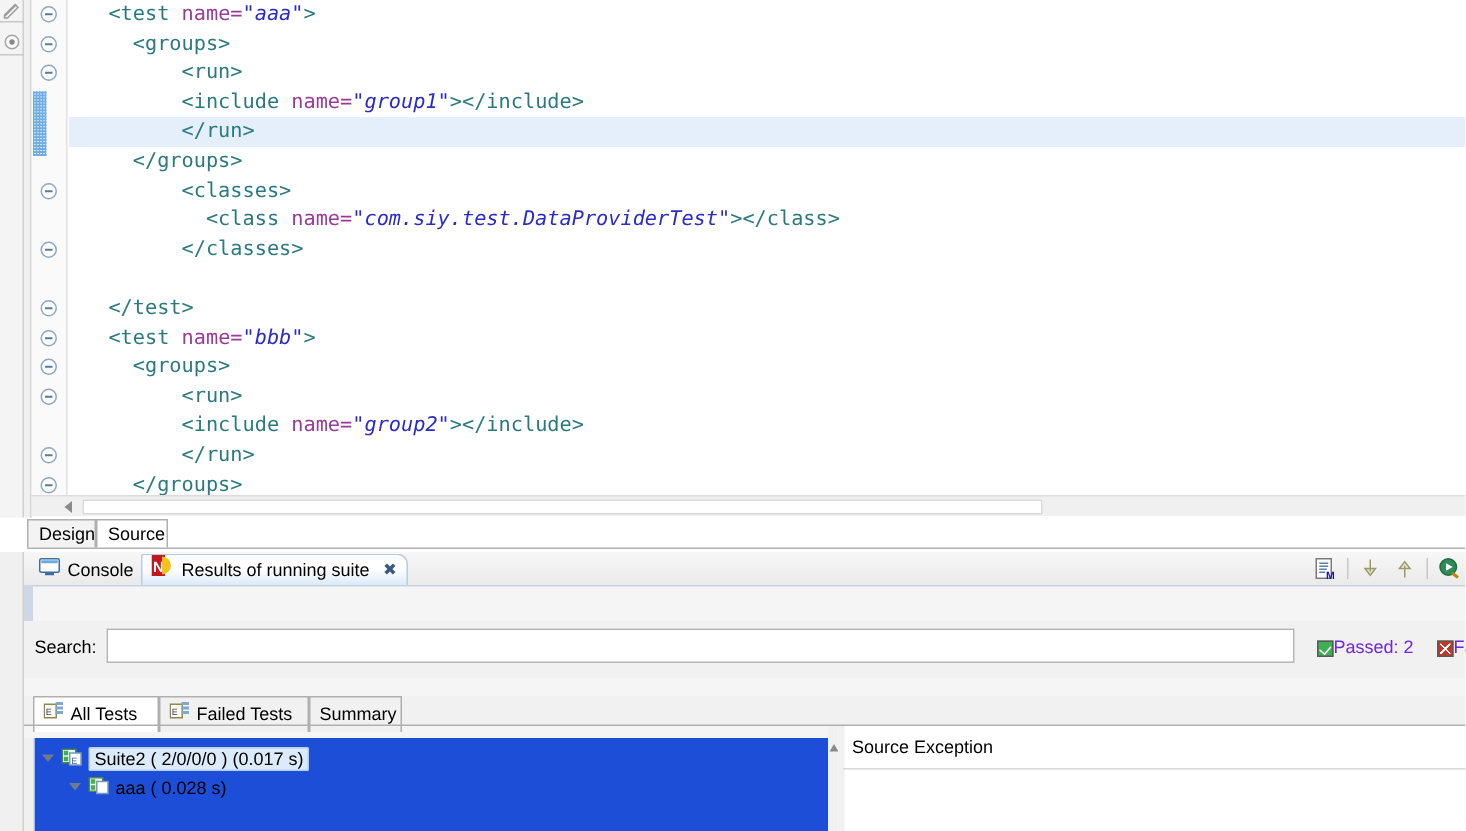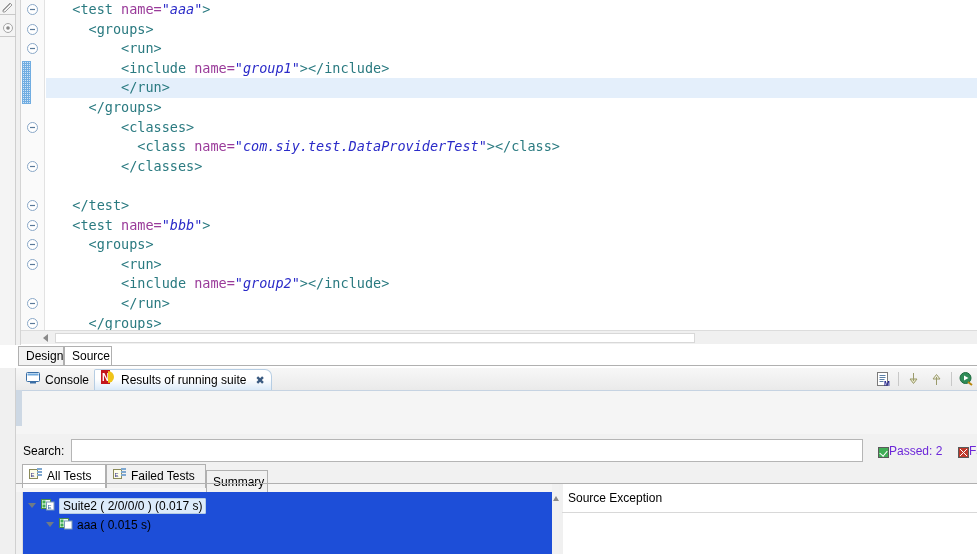--- a/index.html
+++ b/index.html
@@ -174,21 +174,21 @@
     position: absolute; left: 0; right: 0; top: 4px;
     text-align: center; font-size: 12px; color: #000;
   }
   #progress-side-rail {
     position: absolute; left: 16px; top: 22px; width: 6px; height: 36px;
     background: #cdd8e4;
   }
 
   
   #search-row {
-    position: absolute; left: 16px; top: 66px; right: 0; height: 38px;
+    position: absolute; left: 16px; top: 46px; right: 0; height: 38px;
     background: #f1f1f1;
   }
   #search-label {
     position: absolute; left: 7px; top: 10px; font-size: 12px; color: #000;
   }
   #search-input {
     position: absolute; left: 55px; top: 5px; width: 792px; height: 23px;
     background: #ffffff; border: 1px solid #b5b5b5; box-sizing: border-box;
     font-family: "Liberation Sans", sans-serif; font-size: 12px;
     padding: 0 4px; color: #000;
@@ -492,21 +492,21 @@
           <svg width="14" height="12" viewBox="0 0 14 12">
             <rect x="0.5" y="1.5" width="8" height="9" fill="#fdfde8" stroke="#8a8a5a"></rect>
             <text x="1.5" y="8.5" font-family="Liberation Sans, sans-serif" font-size="6" fill="#3a3a8a">E</text>
             <rect x="8" y="0" width="5" height="2" fill="#7fa8d0"></rect>
             <rect x="8" y="3" width="5" height="2" fill="#7fa8d0"></rect>
             <rect x="8" y="6" width="5" height="2" fill="#7fa8d0"></rect>
           </svg>
         </span>
         <span>Failed Tests</span>
       </div>
-      <div class="rtab" style="left:190px; width:62px;margin-top:6px;">
+      <div class="rtab" style="left:190px; width:62px;">
         <span>Summary</span>
       </div>
     </div>
     <div id="result-tabs-underline"></div>
 
     <div id="tree-panel">
       <div id="tree-scroll-rail"></div>
 
       <div class="tree-row" style="top:5px; left:12px;">
         <span class="twisty"></span>
@@ -525,21 +525,21 @@
       <div class="tree-row" style="top:24px; left:30px;">
         <span class="twisty"></span>
         <span class="tng-icon">
           <svg width="14" height="13" viewBox="0 0 14 13">
             <rect x="0.5" y="0.5" width="9" height="9" fill="#eef7ee" stroke="#4a8a4a"></rect>
             <rect x="1.5" y="1.5" width="3" height="3" fill="#3fae55"></rect>
             <rect x="1.5" y="5.5" width="3" height="3" fill="#3fae55"></rect>
             <rect x="5.5" y="3" width="7.5" height="8" fill="#ffffff" stroke="#7a9ab8"></rect>
           </svg>
         </span>
-        <span class="label">aaa ( 0.015 s)</span>
+        <span class="label">aaa ( 0.028 s)</span>
       </div>
     </div>
 
     <div id="splitter">
       <span class="up-arrow"></span>
     </div>
 
     <div id="failure-panel">
       <div id="failure-left-rail"></div>
       <span id="failure-title">Source Exception</span>

